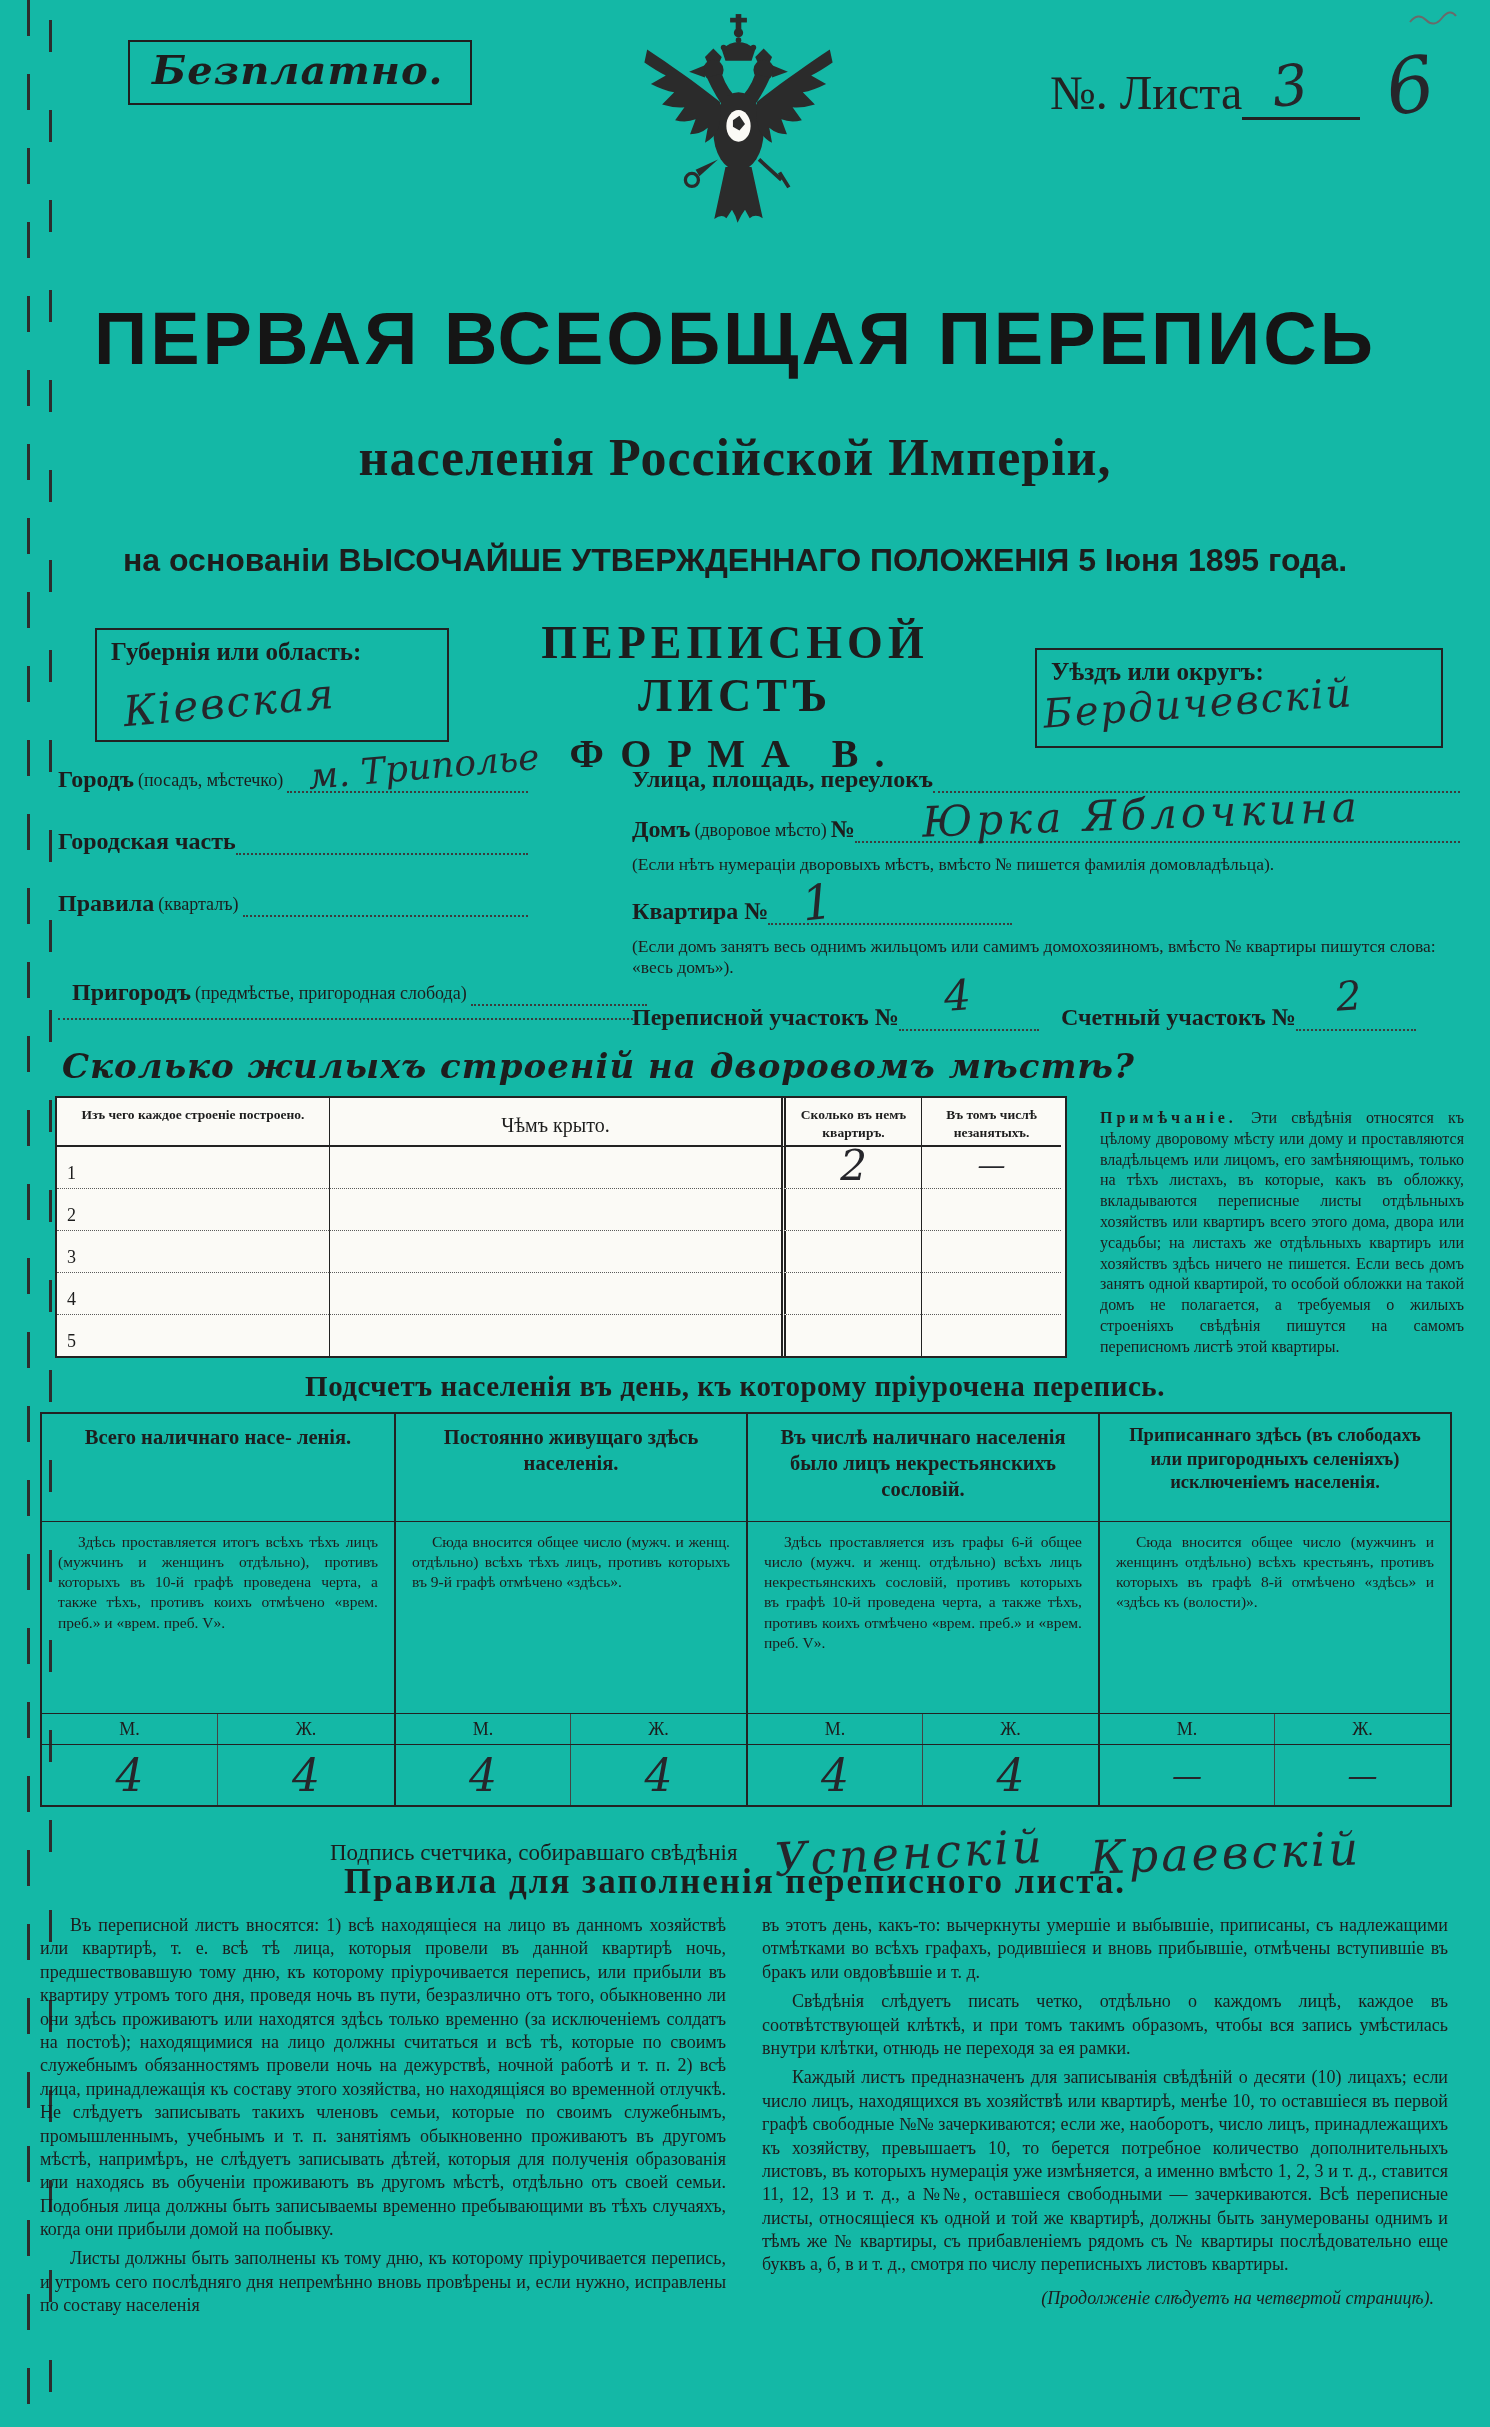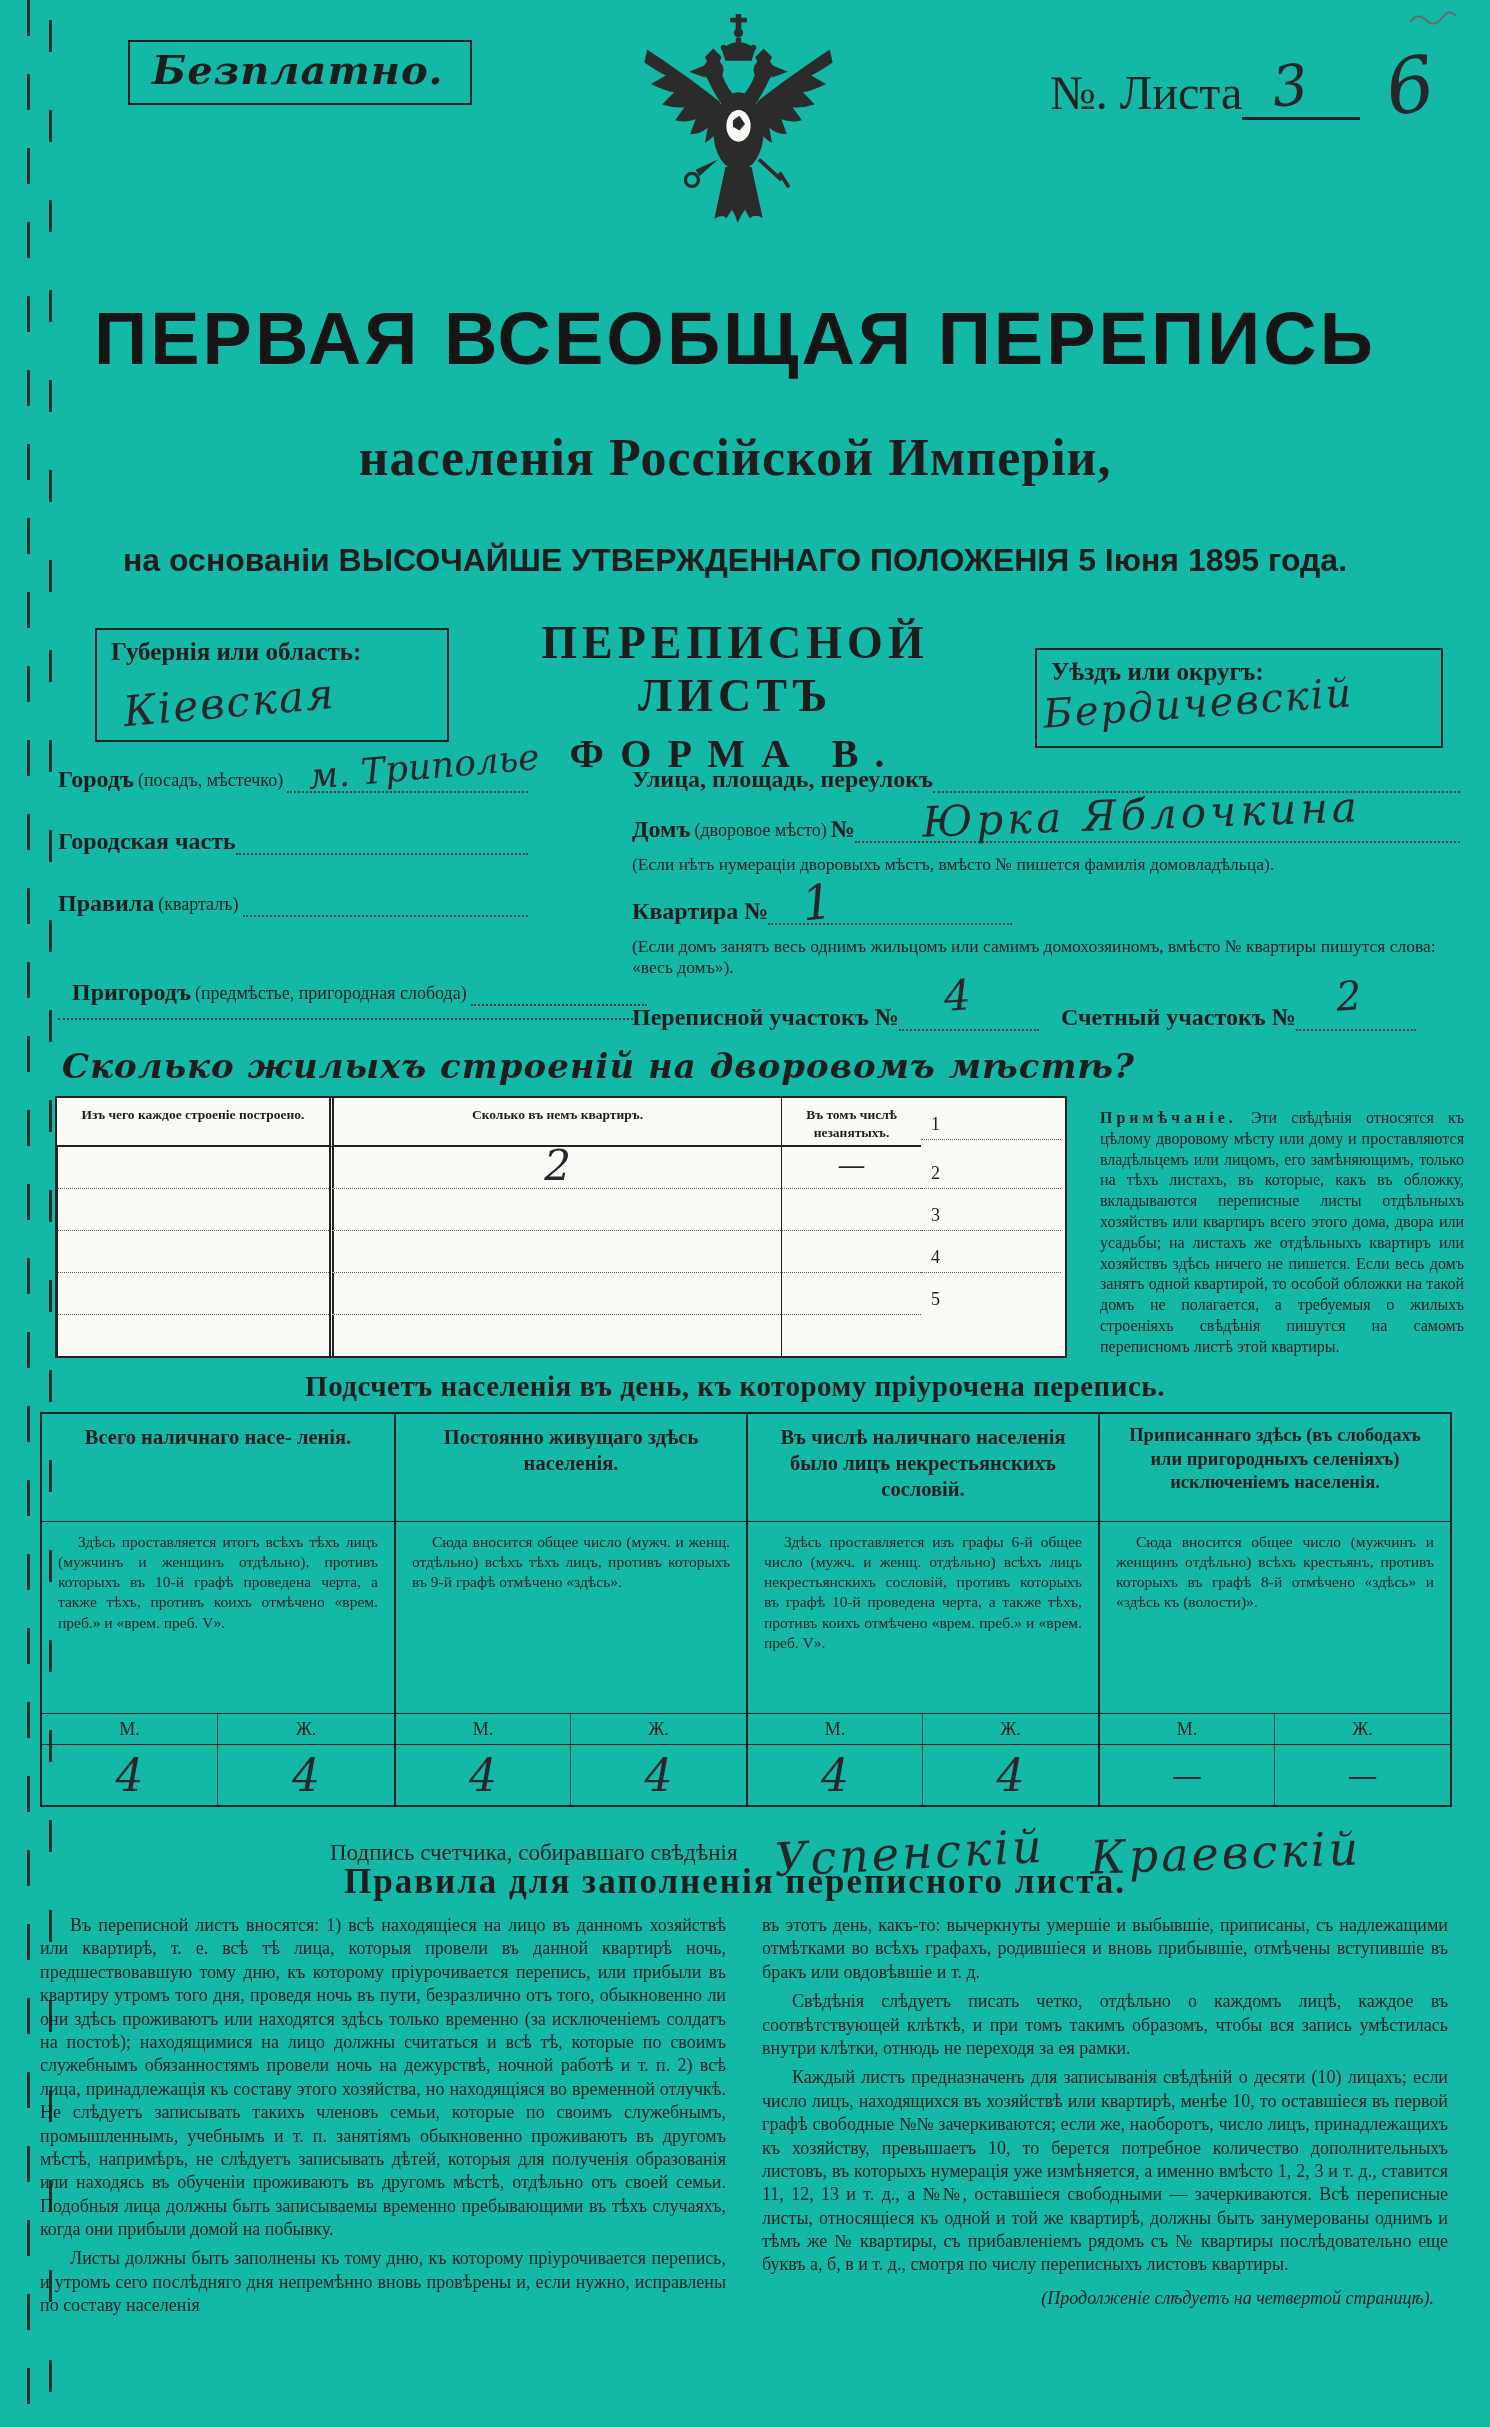--- a/index.html
+++ b/index.html
@@ -212,20 +212,21 @@
     <span class="flabel" style="margin-left:22px;">Счетный участокъ №</span>
     <span class="dots-fixed" style="width:120px;">
       <span class="hand hand-over" style="left:40px; top:-38px; font-size:40px; transform:rotate(-4deg);">2</span>
     </span>
   </div>
 
   <div class="abs bquestion">Сколько жилыхъ строеній на дворовомъ мѣстѣ?</div>
 
   <div class="abs btable">
     <div class="bth small">Изъ чего каждое строеніе построено.</div>
+    <div class="bth mid colsep-a">Чѣмъ крыто.</div>
     <div class="bth small colsep-b">Сколько въ немъ квартиръ.</div>
     <div class="bth small colsep-a">Въ томъ числѣ незанятыхъ.</div>
 
     <div class="btc">
         <span class="bnum">1</span>
       </div>
     <div class="btc colsep-a"></div>
     <div class="btc colsep-b">
         <span class="hand bval">2</span>
       </div>

